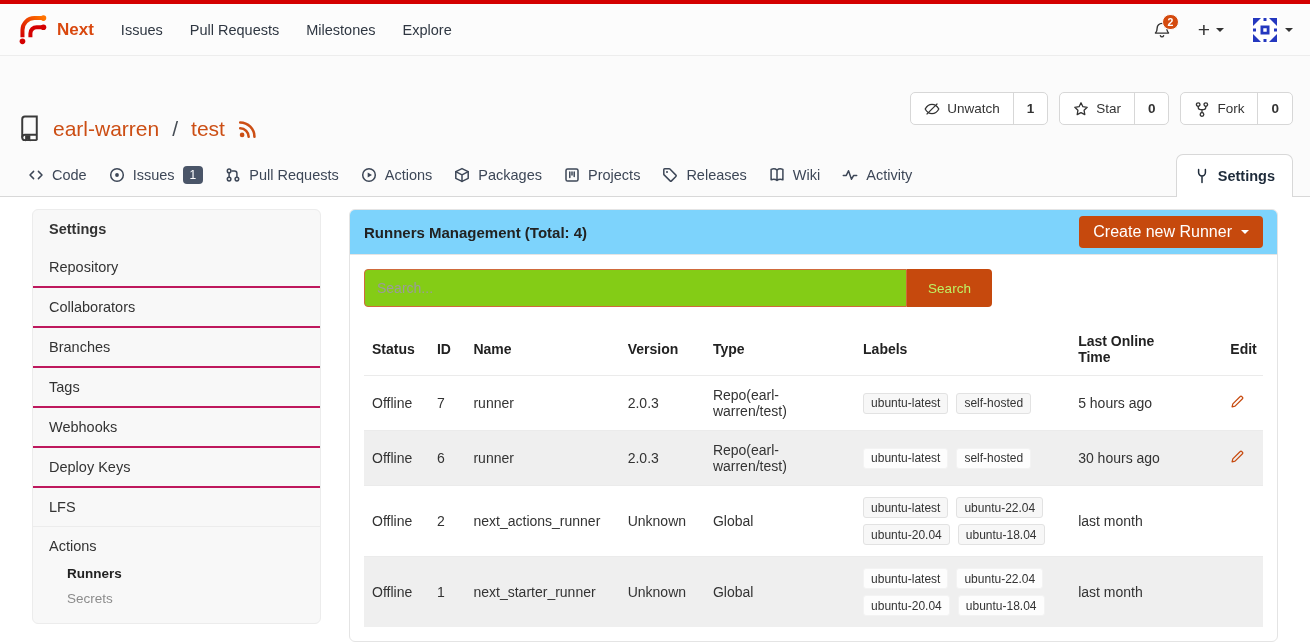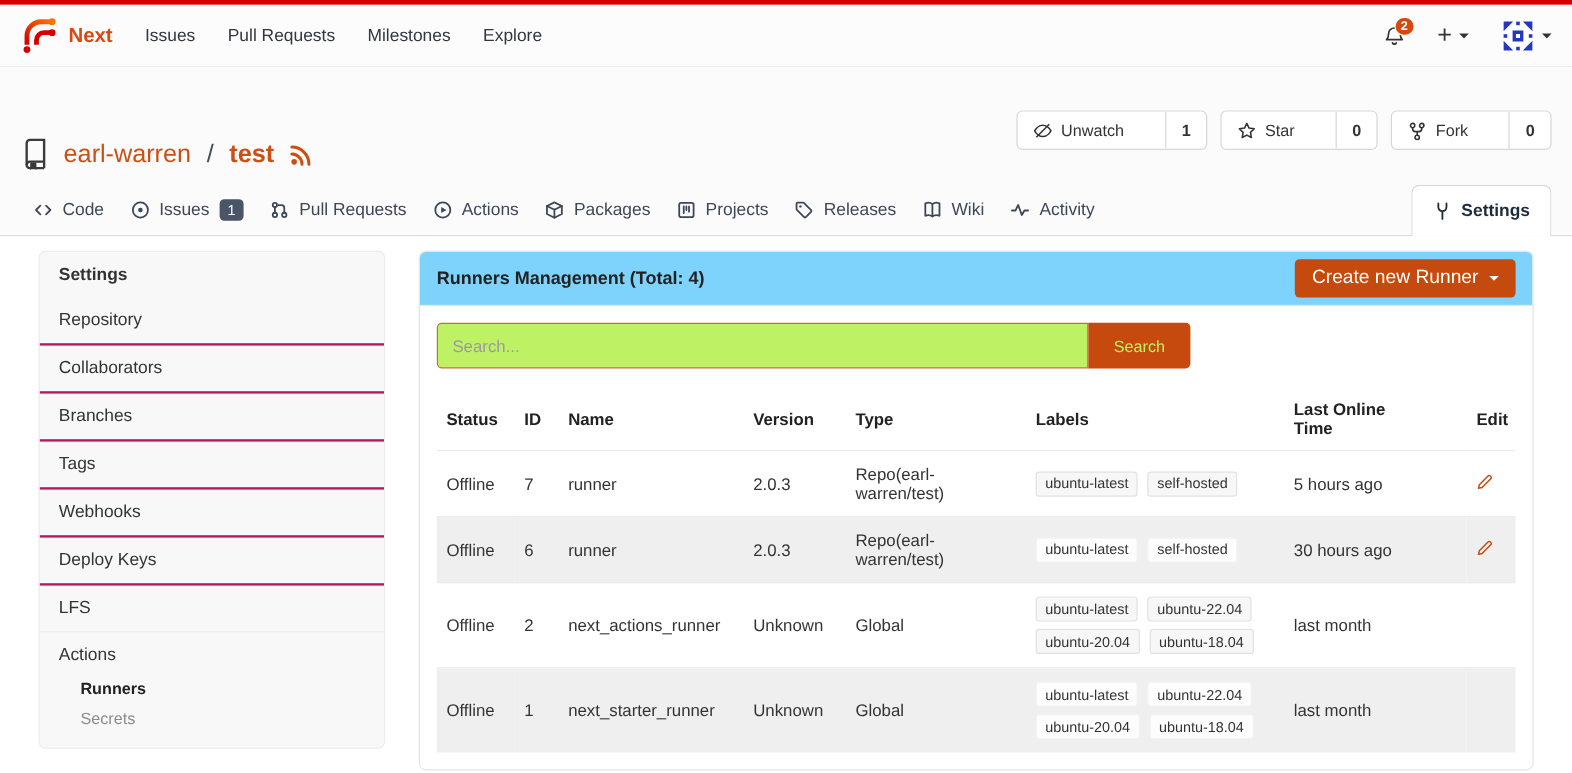--- a/index.html
+++ b/index.html
@@ -30,24 +30,24 @@
   .plus-glyph { font-size:21px; color:#333; line-height:1; font-weight:400; }
   .caret { width:0; height:0; border-left:4px solid transparent; border-right:4px solid transparent; border-top:4.5px solid #333; display:inline-block; }
   .caret.white { border-top-color:#fff; }
   .avatar-box { width:28px; height:28px; border-radius:3px; overflow:hidden; }
   
   .page-head { background:#fbfbfb; }
   .repo-row { display:flex; align-items:center; padding:19px 17px 12px 17px; }
   .repo-title { display:flex; align-items:center; gap:11px; font-size:21px;margin-top:40px; }
   .repo-owner { color:#cc4e14; cursor:pointer; }
   .repo-sep { color:#454c54; margin:0 2px; }
-  .repo-name { color:#cc4e14; font-weight:700; cursor:pointer; }
+  .repo-name { color:#cc4e14; font-weight:400; cursor:pointer; }
   .rss-link { display:flex; margin-left:2px; cursor:pointer; }
   .repo-actions { margin-left:auto; display:flex; gap:11px; }
-  .btn-group { display:flex; border:1px solid #d7d7d7; border-radius:5px; background:#fff; font-size:13.5px; color:#333; height:33px; overflow:hidden;gap:21px; }
+  .btn-group { display:flex; border:1px solid #d7d7d7; border-radius:5px; background:#fff; font-size:13.5px; color:#333; height:33px; overflow:hidden; }
   .seg { display:flex; align-items:center; gap:7px; padding:0 13px; cursor:pointer; }
   .seg + .seg { border-left:1px solid #d7d7d7; }
   .seg-count { font-weight:600; }
   
   .tab-row { display:flex; align-items:flex-end; padding:0 17px; border-bottom:1px solid #d8d8d8; background:#fbfbfb; }
   .tab { display:flex; align-items:center; gap:8px; padding:0 11px; height:42px; font-size:14.5px; color:#3d4757; cursor:pointer; white-space:nowrap; }
   .tab-badge { background:#4a5568; color:#fff; font-size:12px; border-radius:4px; padding:2px 7px; line-height:1.2; }
   .tab-settings {
     margin-left:auto; background:#fff; border:1px solid #d8d8d8; border-bottom:none;
     border-radius:7px 7px 0 0; margin-bottom:-1px; height:43px; font-weight:600;
@@ -73,21 +73,21 @@
   .panel-title { font-weight:700; font-size:15px; color:#222; }
   .btn-primary {
     background:#c6490d; color:#fff; font-size:16px; padding:0 14px; height:32px;
     border-radius:4px; border:none; display:flex; align-items:center; gap:9px; cursor:pointer;
     font-family:"Liberation Sans", sans-serif;
   }
   .panel-body { padding:14px; }
   .search-row { display:flex; }
   .search-input {
     width:543px; height:38px; border:1px solid #cf6a3c; border-radius:4px 0 0 4px;
-    padding:0 12px; font-size:14px; outline:none; color:#333; background:#bef264;
+    padding:0 12px; font-size:14px; outline:none; color:#333; background:#84cc16;
     font-family:"Liberation Sans", sans-serif;
   }
   .search-input::placeholder { color:#9b9b9b; }
   .btn-search {
     width:85px; height:38px; background:#c6490d; color:#bef264; border:none;
     border-radius:0 4px 4px 0; font-size:13.5px; cursor:pointer;
     font-family:"Liberation Sans", sans-serif;
   }
   
   table.runners { width:100%; border-collapse:collapse; margin-top:16px; font-size:14px; color:#333; table-layout:fixed; }

